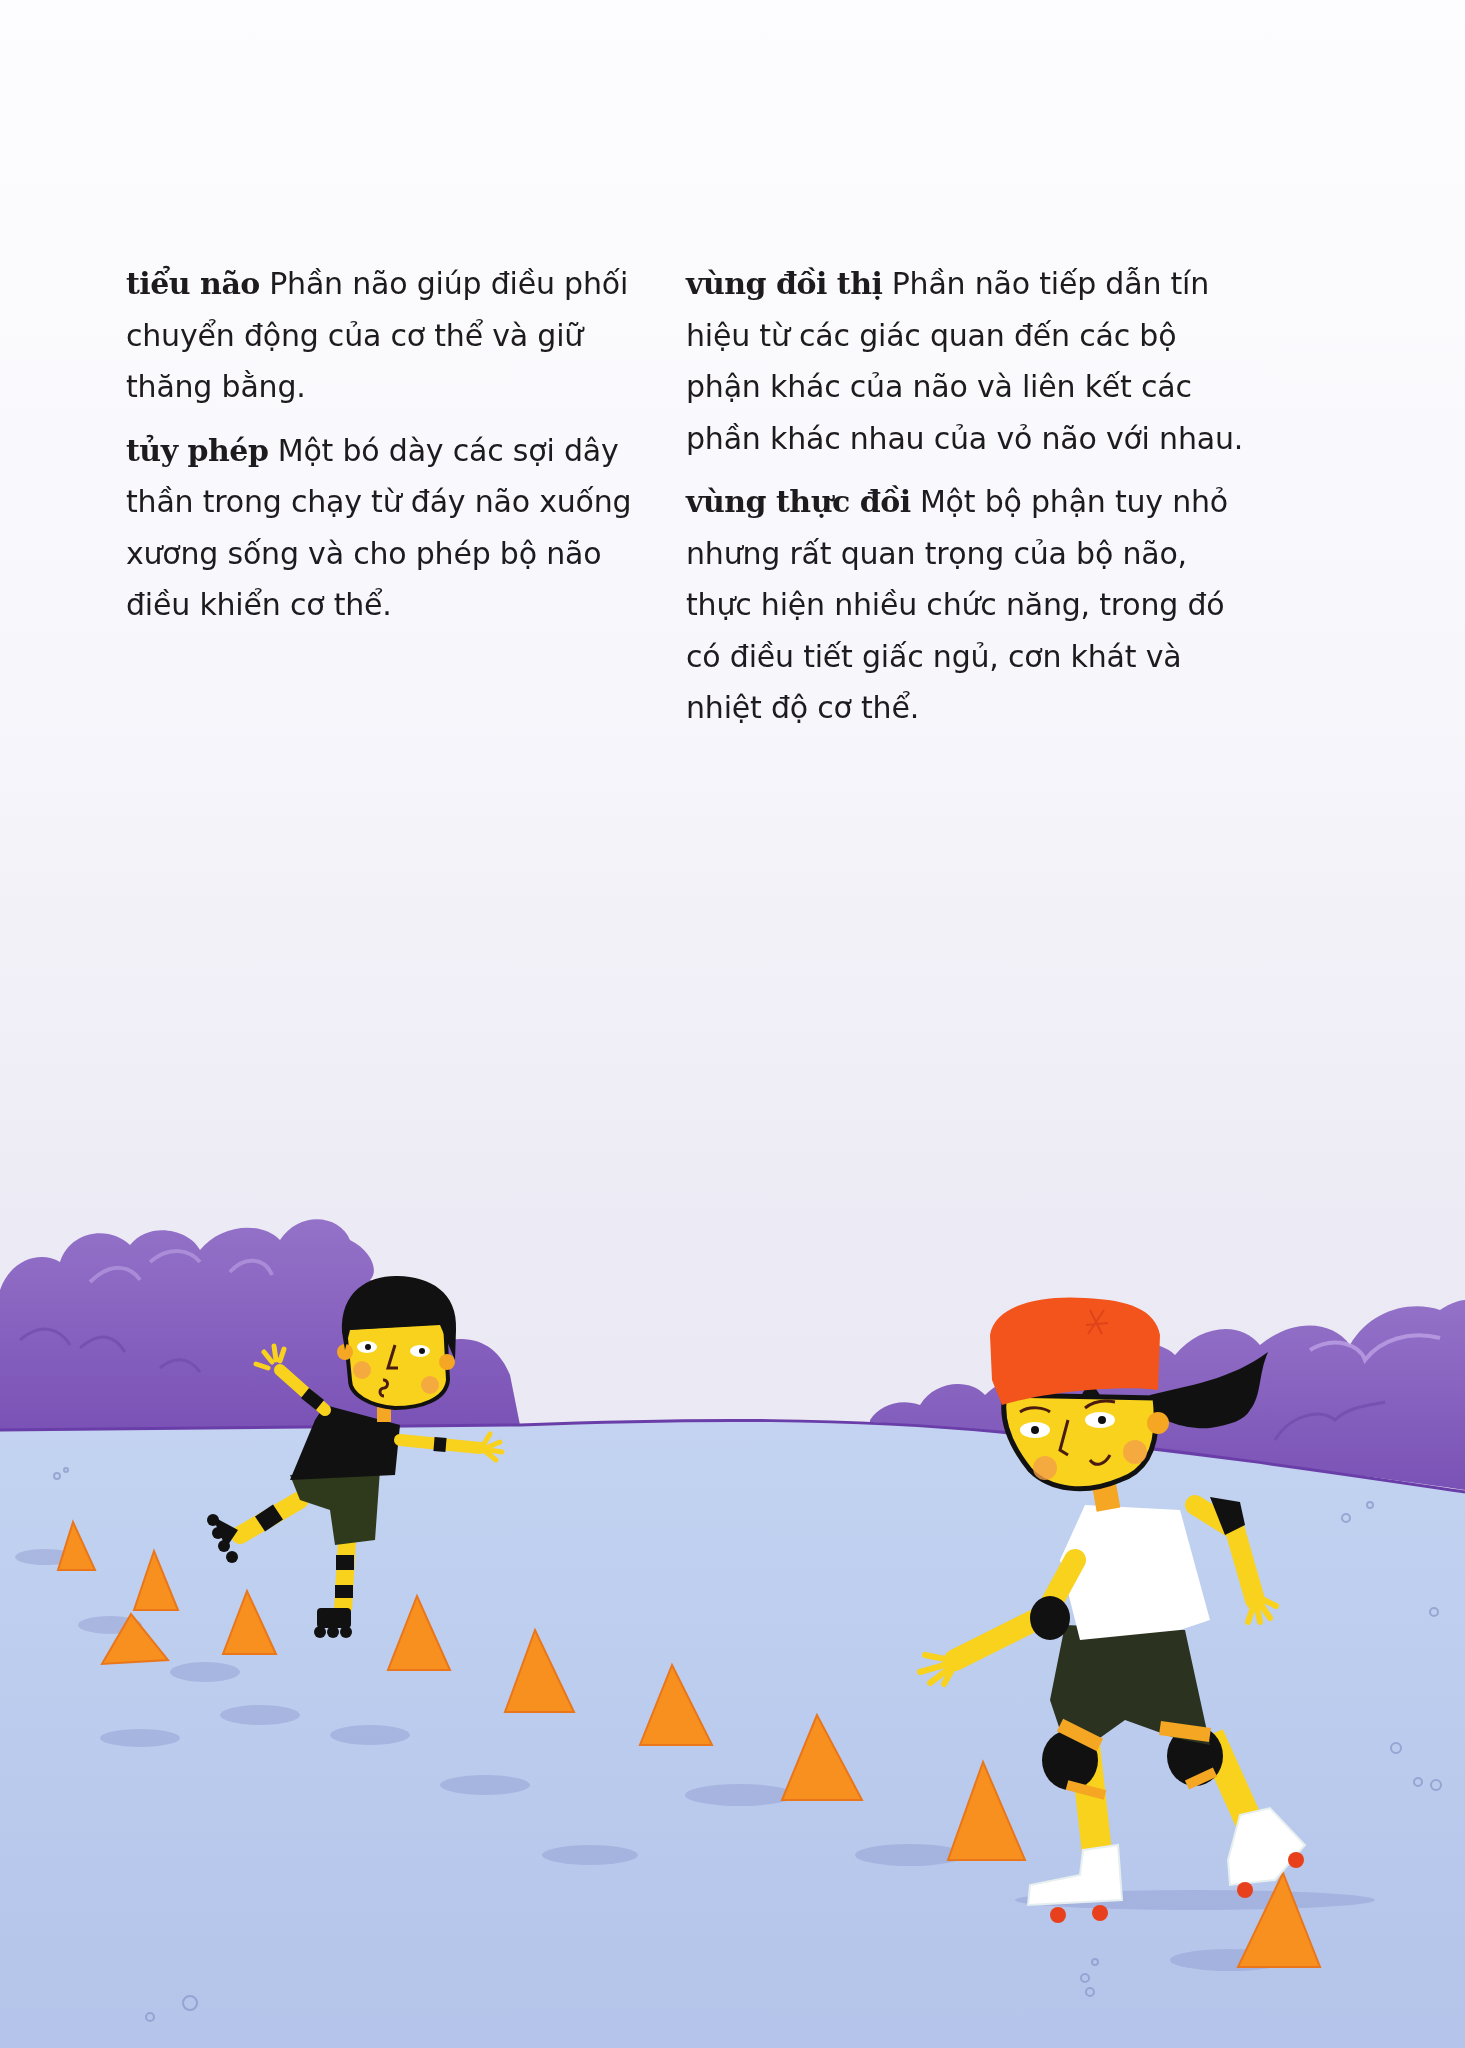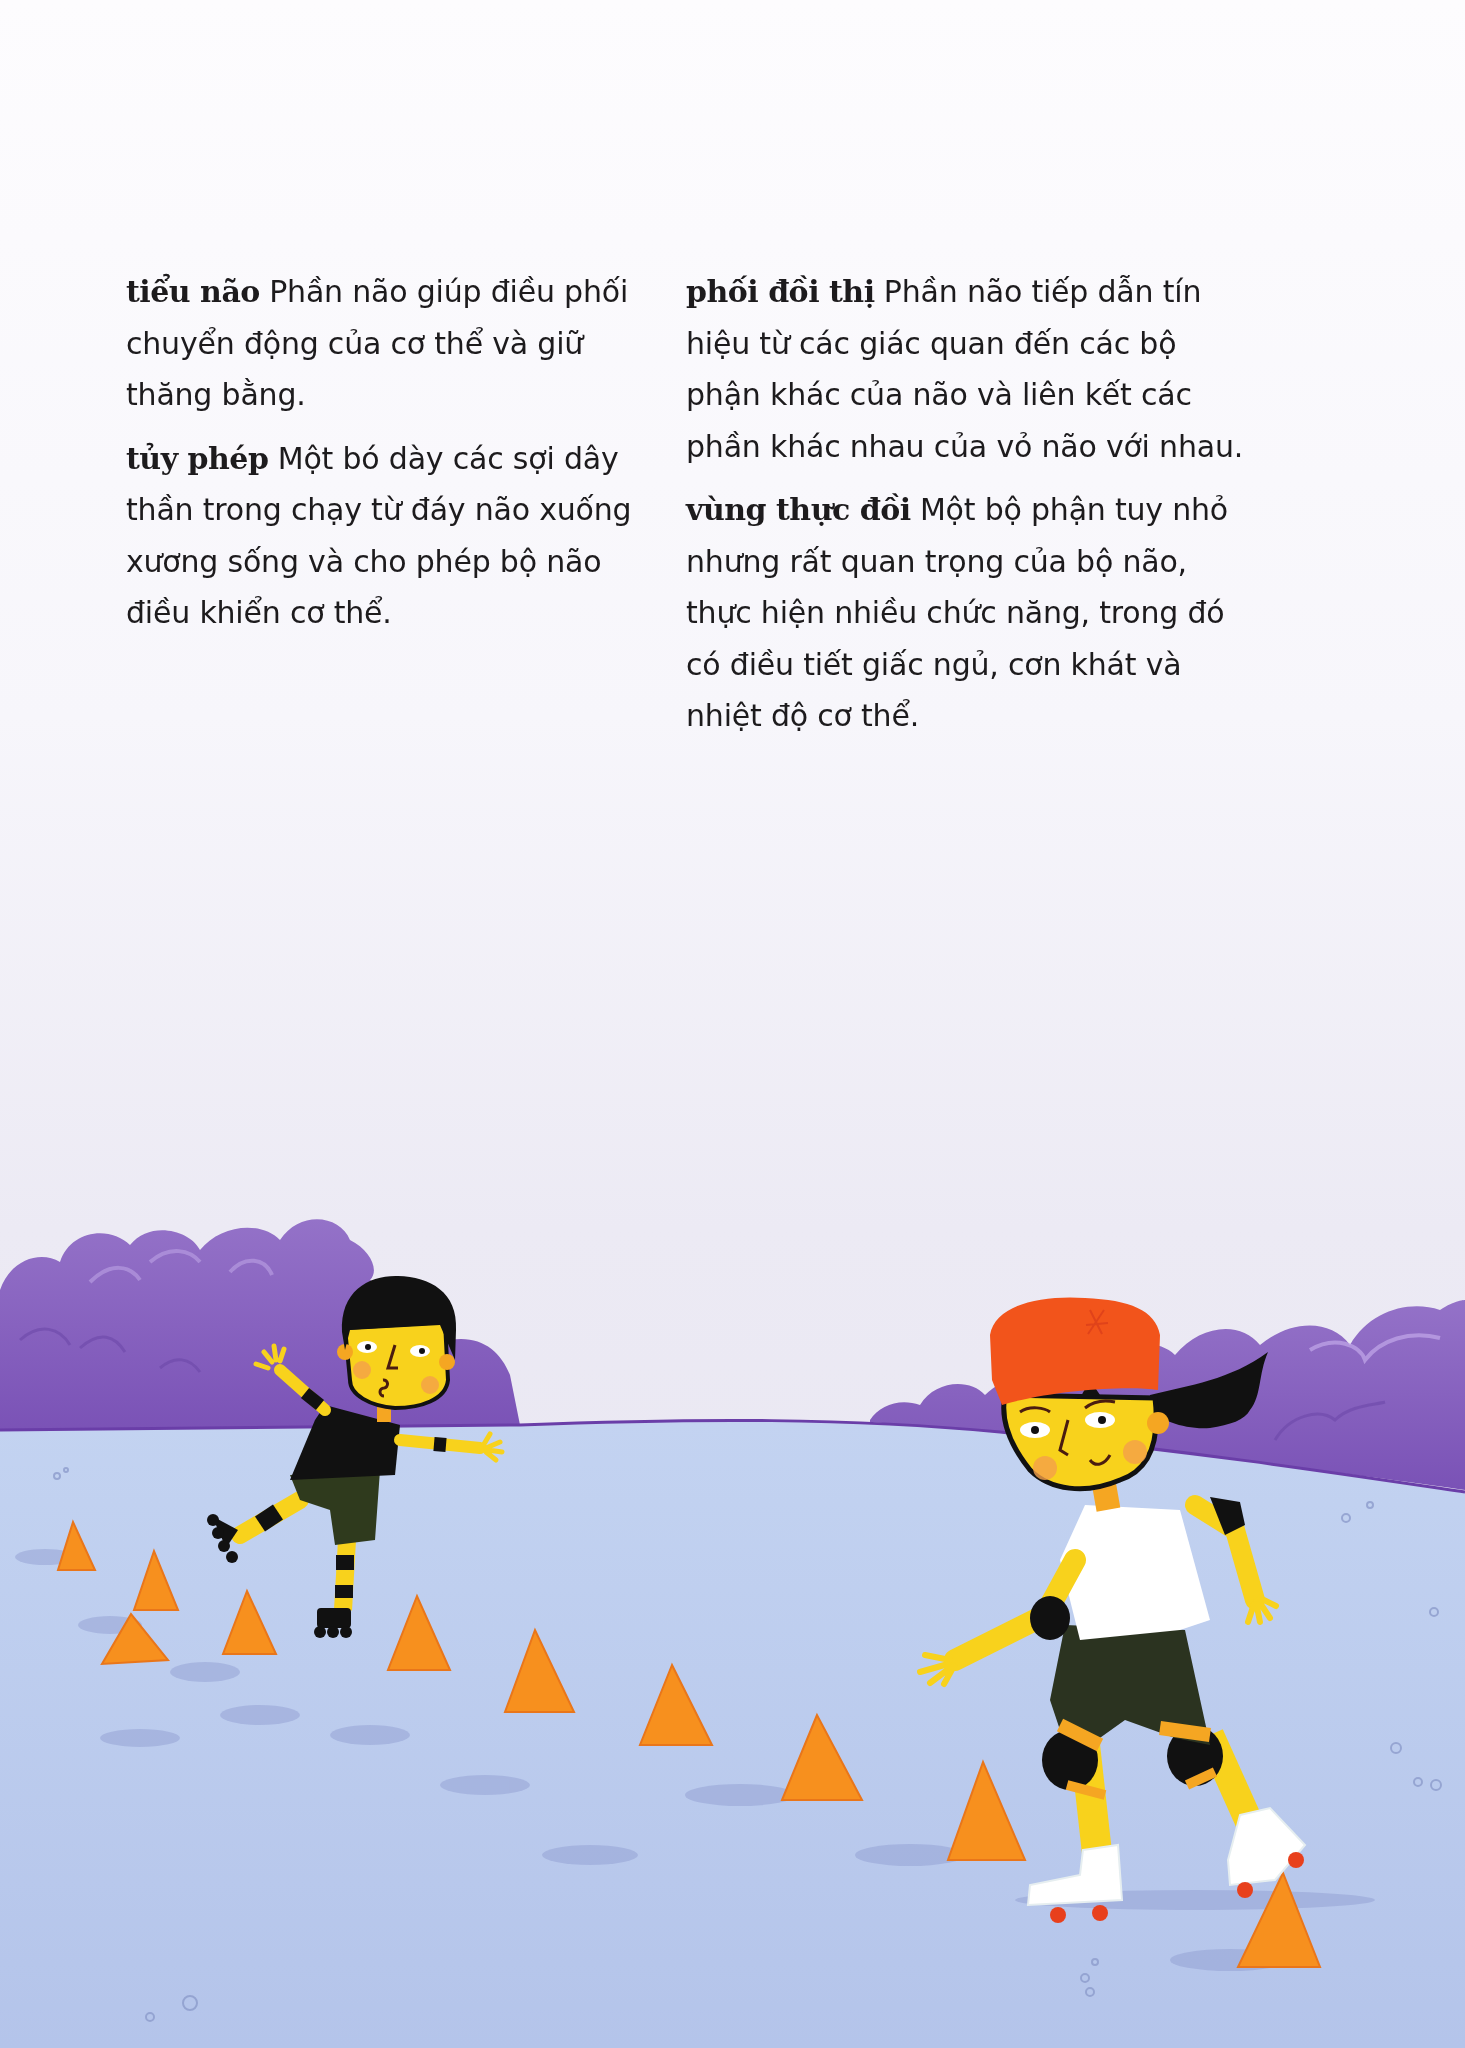--- a/index.html
+++ b/index.html
@@ -8,21 +8,21 @@
       background: #fbfafd;
       font-family: "DejaVu Sans", sans-serif;
       color: #1d1b1d;
     }
     .page-bg {
       position: absolute; inset: 0;
       background: linear-gradient(180deg, #fdfcfe 0%, #f7f6fb 35%, #eceaf4 60%, #e6e4f0 100%);
     }
     .text-col {
       position: absolute; top: 258px;
-      font-size: 30px; line-height: 51.5px; letter-spacing: -0.2px; margin-top: 8px;
+      font-size: 30px; line-height: 51.5px; letter-spacing: -0.2px;
     }
     .col-left { left: 126px; width: 540px; }
     .col-right { left: 686px; width: 560px; }
     .entry { margin: 0 0 12px 0; }
     .term {
       font-family: "DejaVu Serif", serif; font-weight: bold; font-size: 30px;
       letter-spacing: -0.5px;
     }
     .illus { position: absolute; left: 0; top: 0; width: 1465px; height: 2048px; }
   </style>
@@ -203,15 +203,15 @@
     <path d="M1090,1310 l12,24 M1104,1310 l-16,24 M1086,1325 l22,-2" stroke="#e0431a" stroke-width="2"></path>
   </g>
 </svg>
 
 <div class="text-col col-left">
   <p class="entry"><span class="term">tiểu não</span><span> Phần não giúp điều phối chuyển động của cơ thể và giữ thăng bằng.</span></p>
   <p class="entry"><span class="term">tủy phép</span><span> Một bó dày các sợi dây thần trong chạy từ đáy não xuống xương sống và cho phép bộ não điều khiển cơ thể.</span></p>
 </div>
 
 <div class="text-col col-right">
-  <p class="entry"><span class="term">phối đồi thị</span><span> Phần não tiếp dẫn tín hiệu từ các giác quan đến các bộ phận khác của não và liên kết các phần khác nhau của vỏ não với nhau.</span></p>
+  <p class="entry"><span class="term">vùng đồi thị</span><span> Phần não tiếp dẫn tín hiệu từ các giác quan đến các bộ phận khác của não và liên kết các phần khác nhau của vỏ não với nhau.</span></p>
   <p class="entry"><span class="term">vùng thực đồi</span><span> Một bộ phận tuy nhỏ nhưng rất quan trọng của bộ não, thực hiện nhiều chức năng, trong đó có điều tiết giấc ngủ, cơn khát và nhiệt độ cơ thể.</span></p>
 </div>
 
 </body></html>

